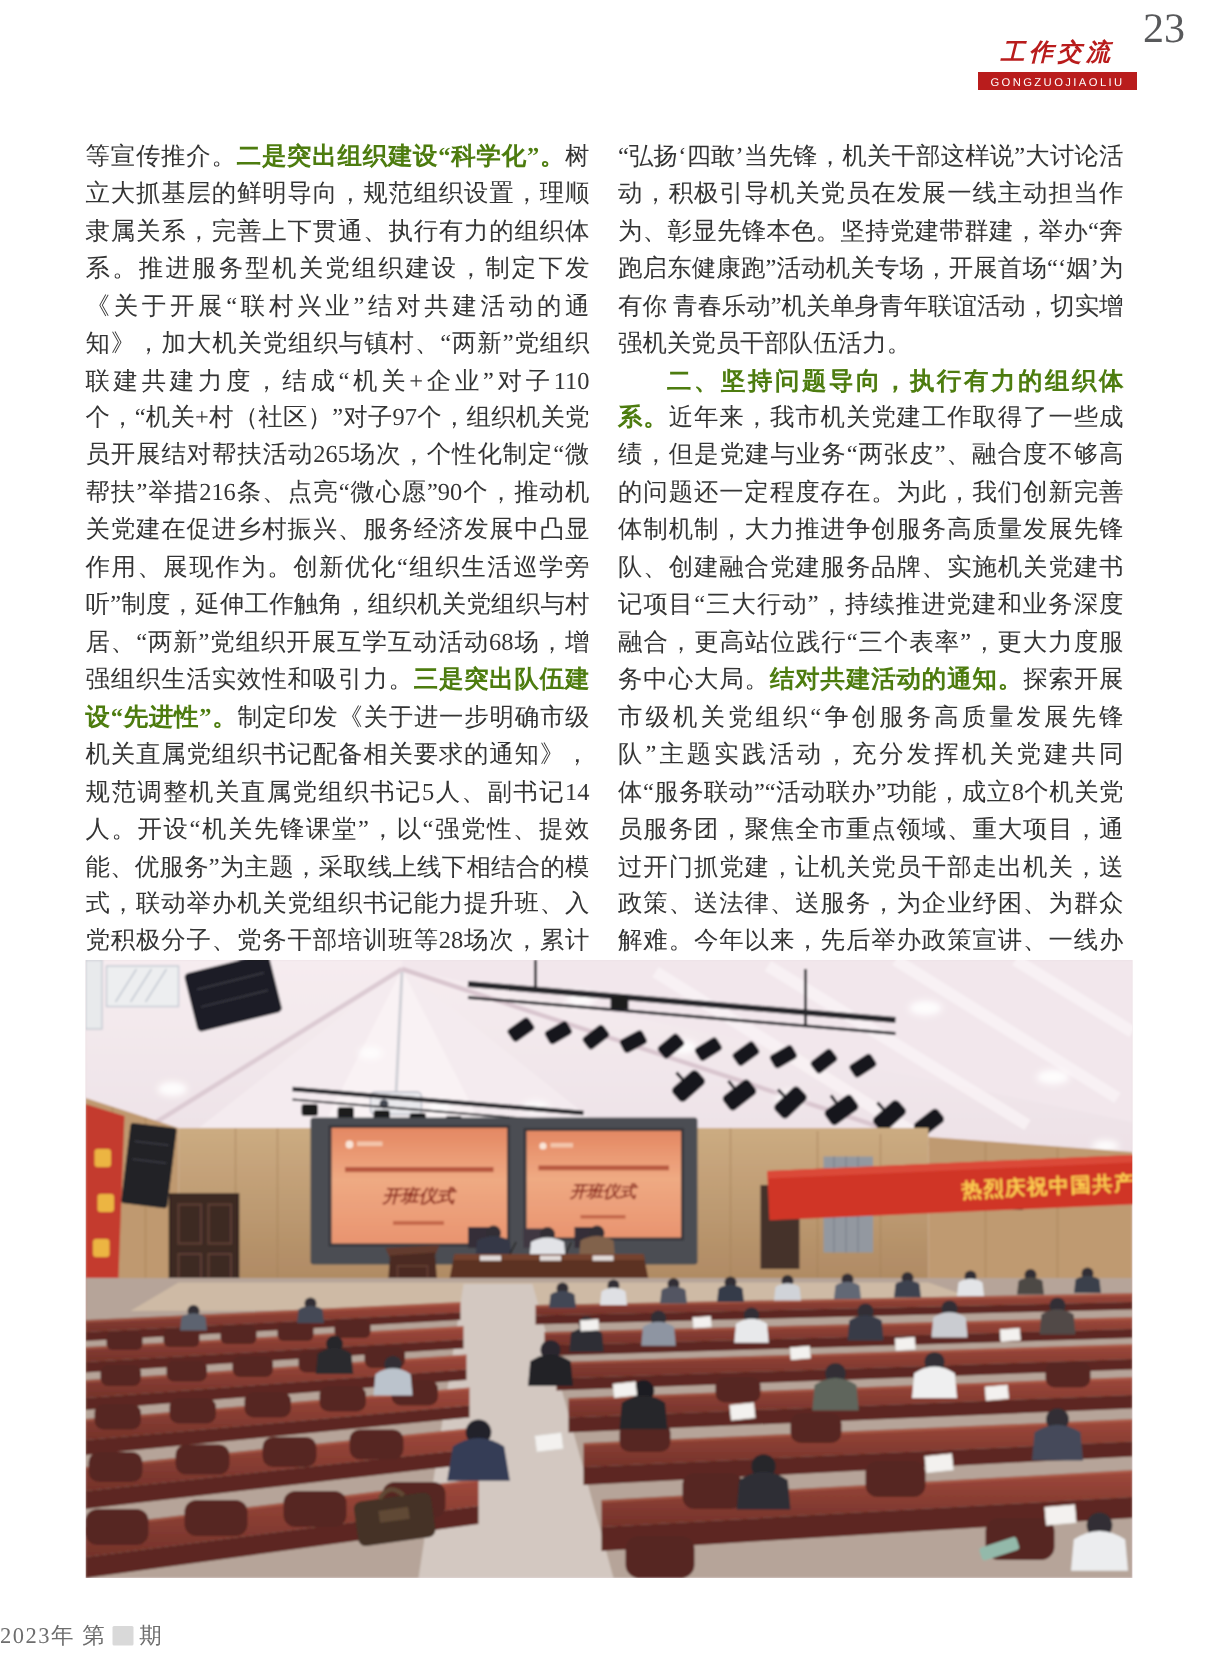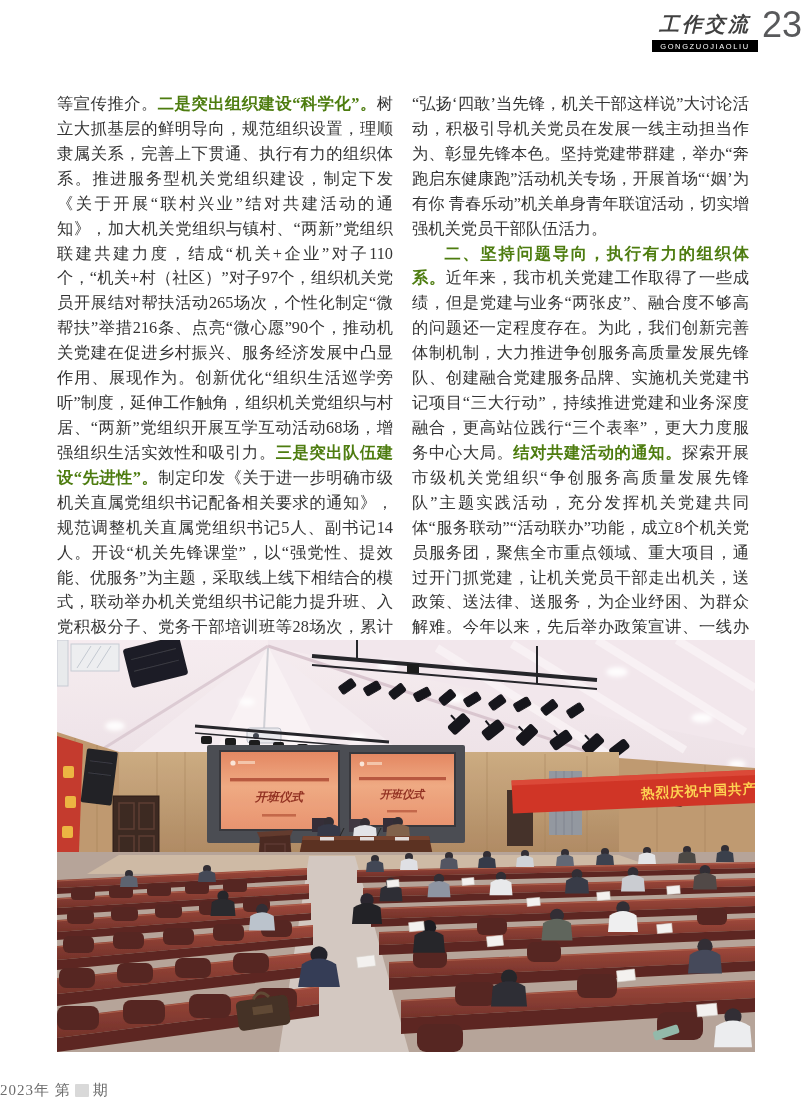--- a/index.html
+++ b/index.html
@@ -6,31 +6,31 @@
   body{
     width:804px;height:1111px;background:#ffffff;position:relative;
     font-family:"Liberation Serif", serif;
     -webkit-font-smoothing:antialiased;
   }
   .page{position:absolute;inset:0;overflow:hidden;}
 
   
   .masthead{position:absolute;top:11px;left:652px;width:106px;text-align:center;}
   .masthead-title{
-    font-size:20px;font-weight:bold;font-style:italic;letter-spacing:3px;
-    color:#404040;white-space:nowrap;
+    font-size:16px;font-weight:bold;font-style:italic;letter-spacing:3px;
+    color:#b91c1c;white-space:nowrap;margin-top:14px;
   }
   .masthead-bar{
-    margin-top:2px;background:#000000;color:#ffffff;
+    margin-top:2px;background:#b91c1c;color:#ffffff;
     font-family:"Liberation Sans",sans-serif;font-size:7.5px;
     letter-spacing:1.6px;padding:2.5px 0 2px;line-height:1;
   }
   .page-number{
     position:absolute;top:4px;left:762px;
-    font-family:Liberation Sans, sans-serif;font-size:36px;color:#58595b;
+    font-family:Liberation Serif, serif;font-size:28px;color:#58595b;
   }
 
   
   .columns{position:absolute;top:92px;left:57px;width:692px;display:flex;gap:19px;}
   .col{width:336px;font-size:16.3px;line-height:24.92px;text-align:justify;
        text-justify:inter-ideograph;color:#343434;}
   .col p{margin:0;}
   .col p.indent{text-indent:2em;}
   .col b{font-weight:bold;color:#4d7c0f;}
 

